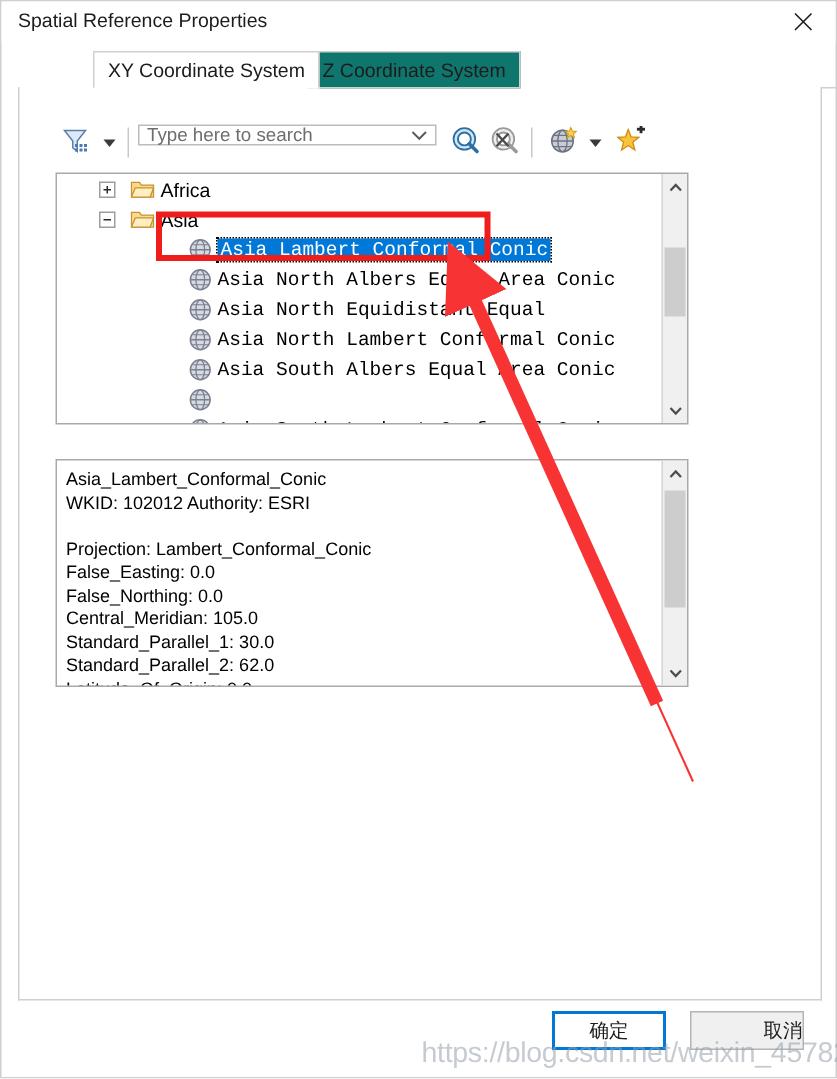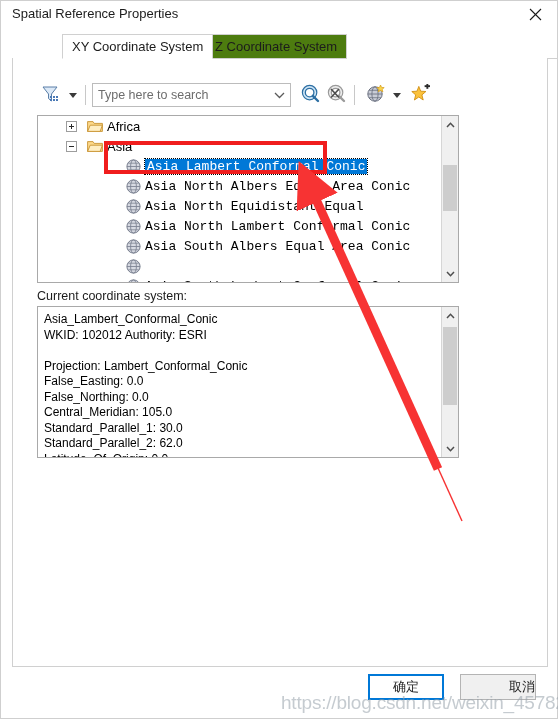--- a/index.html
+++ b/index.html
@@ -79,21 +79,21 @@
   }
   .tab.active {
     left: 0;
     background: #ffffff;
     border: 1px solid #d0d0d0;
     border-bottom: 1px solid #ffffff;
     z-index: 3;
   }
   .tab.inactive {
     left: 143px;
-    background: #4d7c0f;
+    background: #0f766e;
     border: 1px solid #d0d0d0;
     z-index: 1;
   }
   .tab-underline {
     position: absolute;
     left: 0; top: 24px;
     width: 536px;
     height: 1px;
     background: #d0d0d0;
     z-index: 0;
@@ -137,21 +137,21 @@
   .caret {
     width: 0; height: 0;
     border-left: 4px solid transparent;
     border-right: 4px solid transparent;
     border-top: 5px solid #3a3a3a;
   }
   .search-box {
     position: absolute;
     left: 55px; top: 1px;
     width: 199px;
-    height: 24px;
+    height: 14px;
     box-sizing: border-box;
     border: 1px solid #bcbcbc;
     background: #ffffff;
     display: flex;
     align-items: center;
   }
   .search-box input {
     flex: 1;
     border: none;
     outline: none;
@@ -572,21 +572,20 @@
         </div>
         <div class="sb-thumb" style="top:49px; height:46px;"></div>
         <div class="sb-btn down">
           <svg width="9" height="6" viewBox="0 0 9 6">
             <polyline points="1,1 4.5,4.7 8,1" fill="none" stroke="#4d4d4d" stroke-width="1.5"></polyline>
           </svg>
         </div>
       </div>
     </div>
 
-    <div class="ccs-label">Current coordinate system:</div>
 
     <div class="ccs-box">
       <div class="ccs-text">Asia_Lambert_Conformal_Conic
 WKID: 102012 Authority: ESRI
 
 Projection: Lambert_Conformal_Conic
 False_Easting: 0.0
 False_Northing: 0.0
 Central_Meridian: 105.0
 Standard_Parallel_1: 30.0

